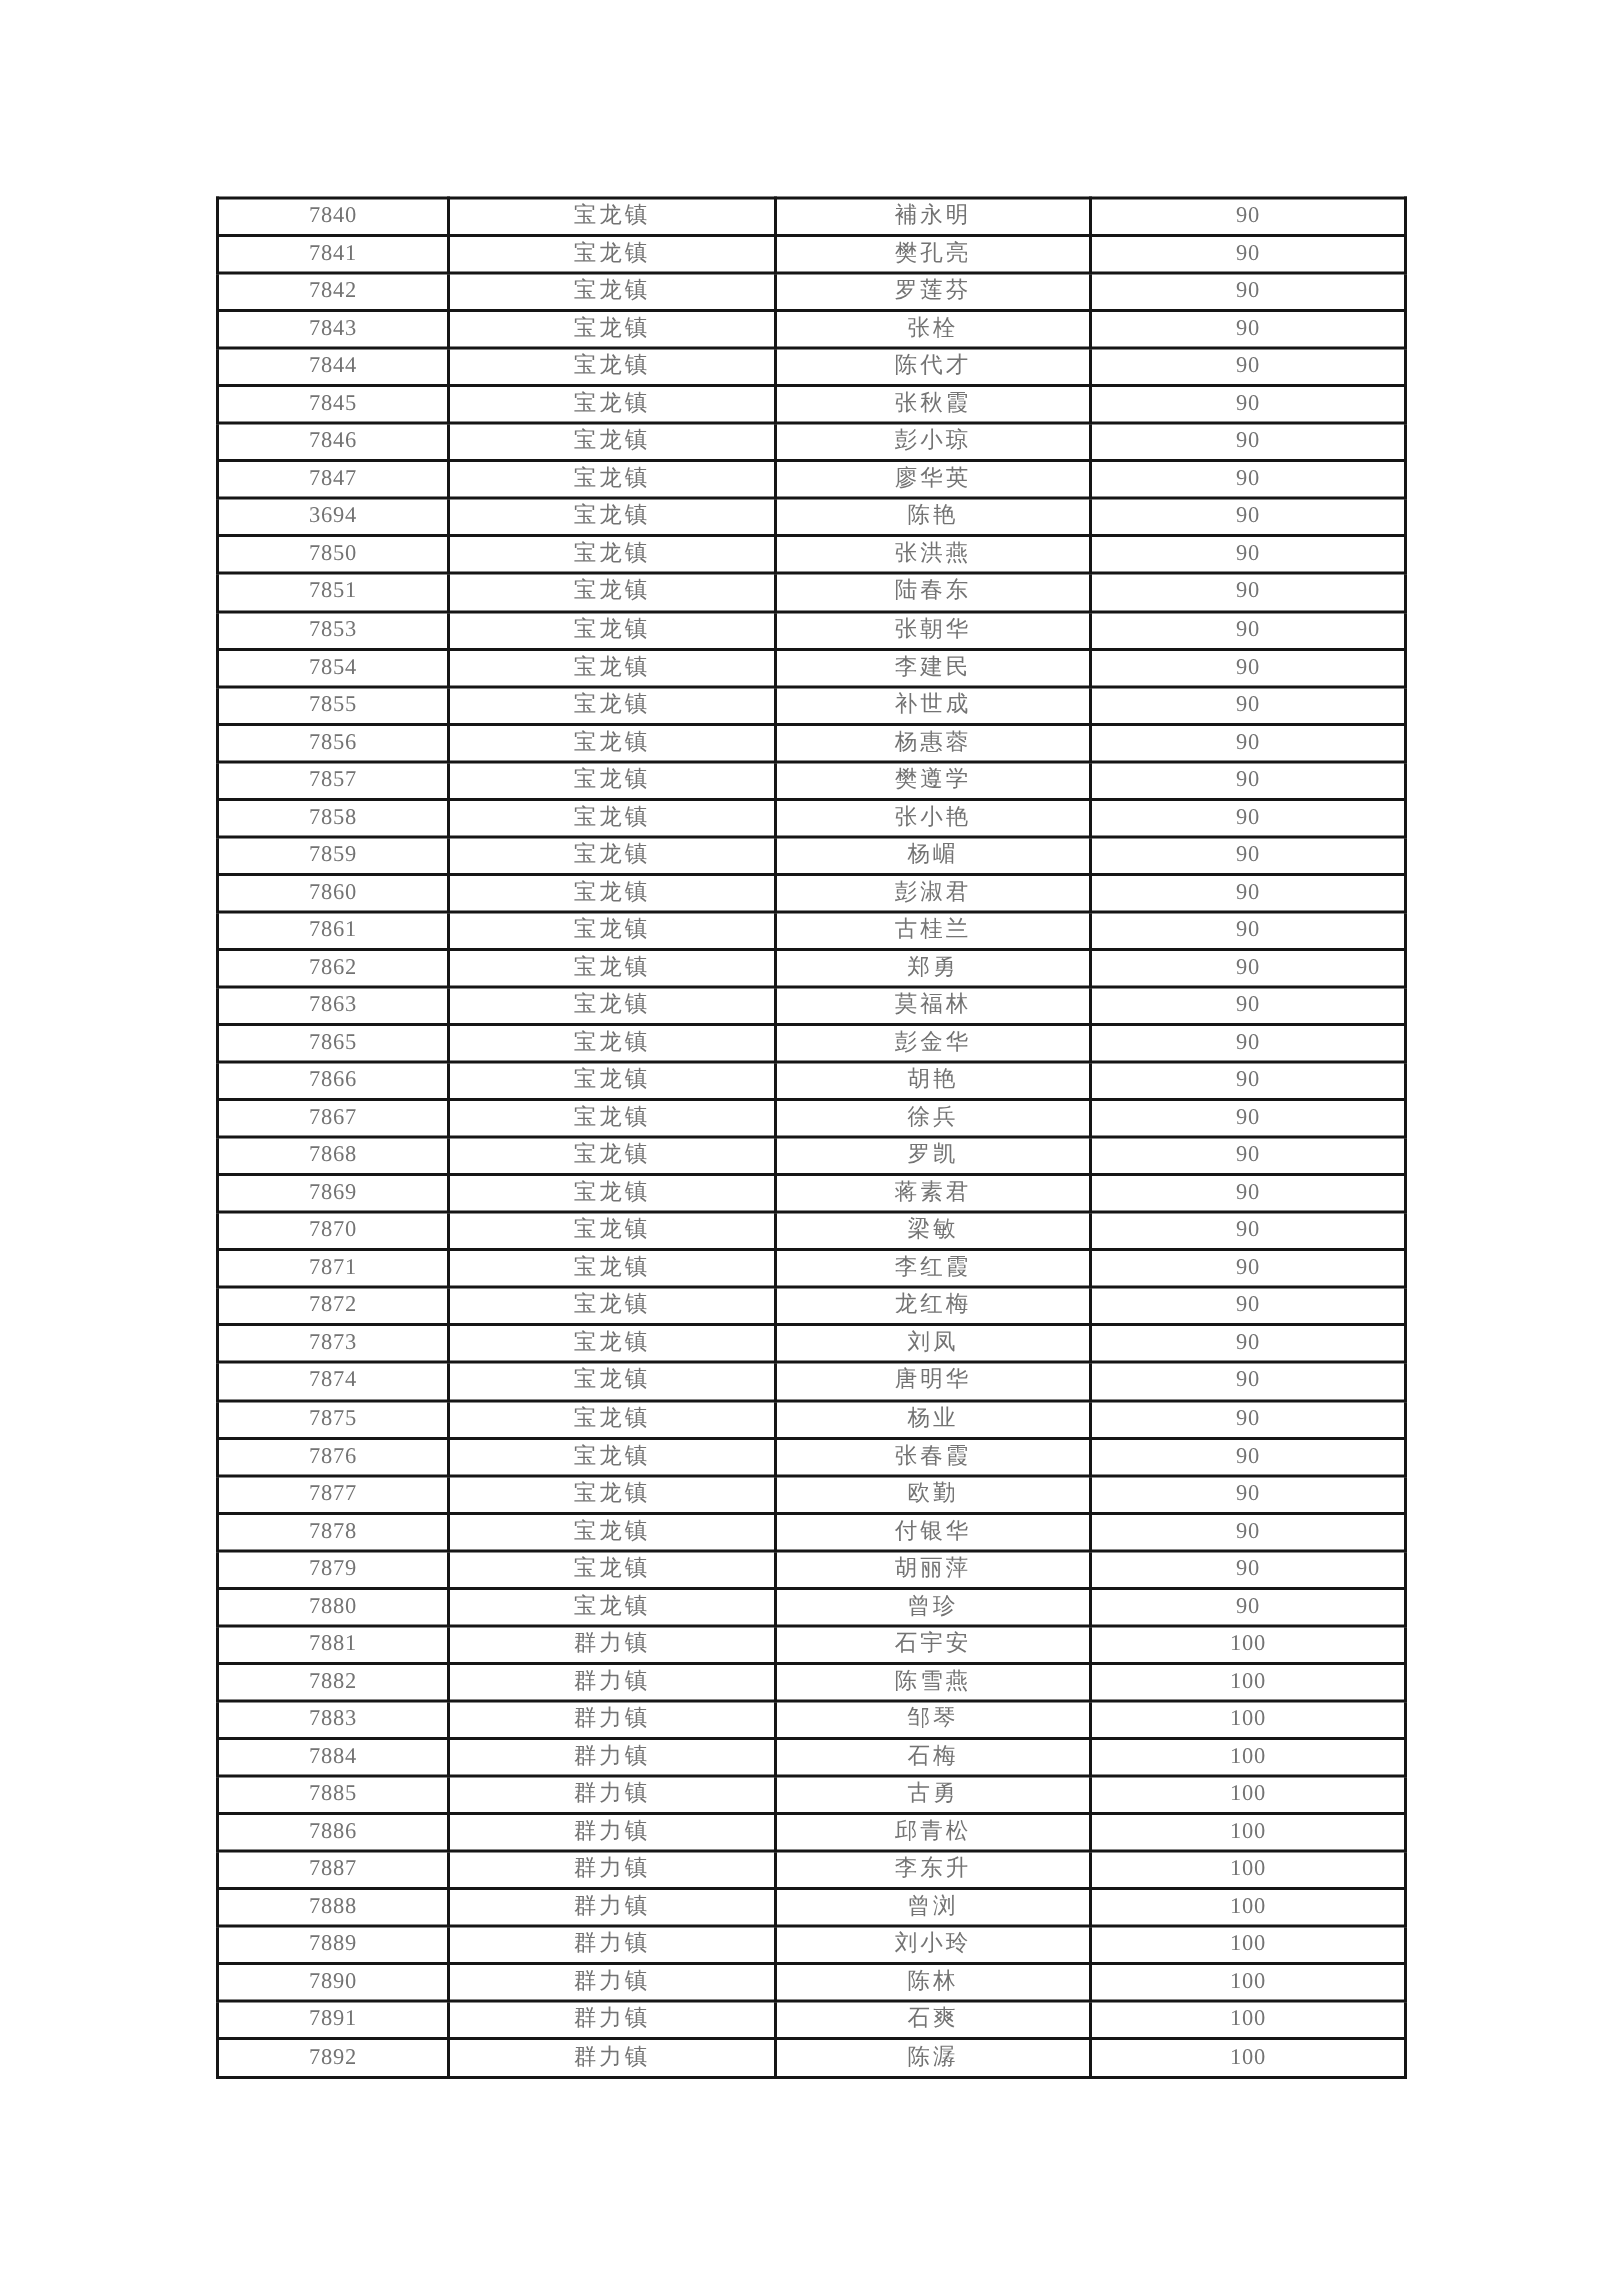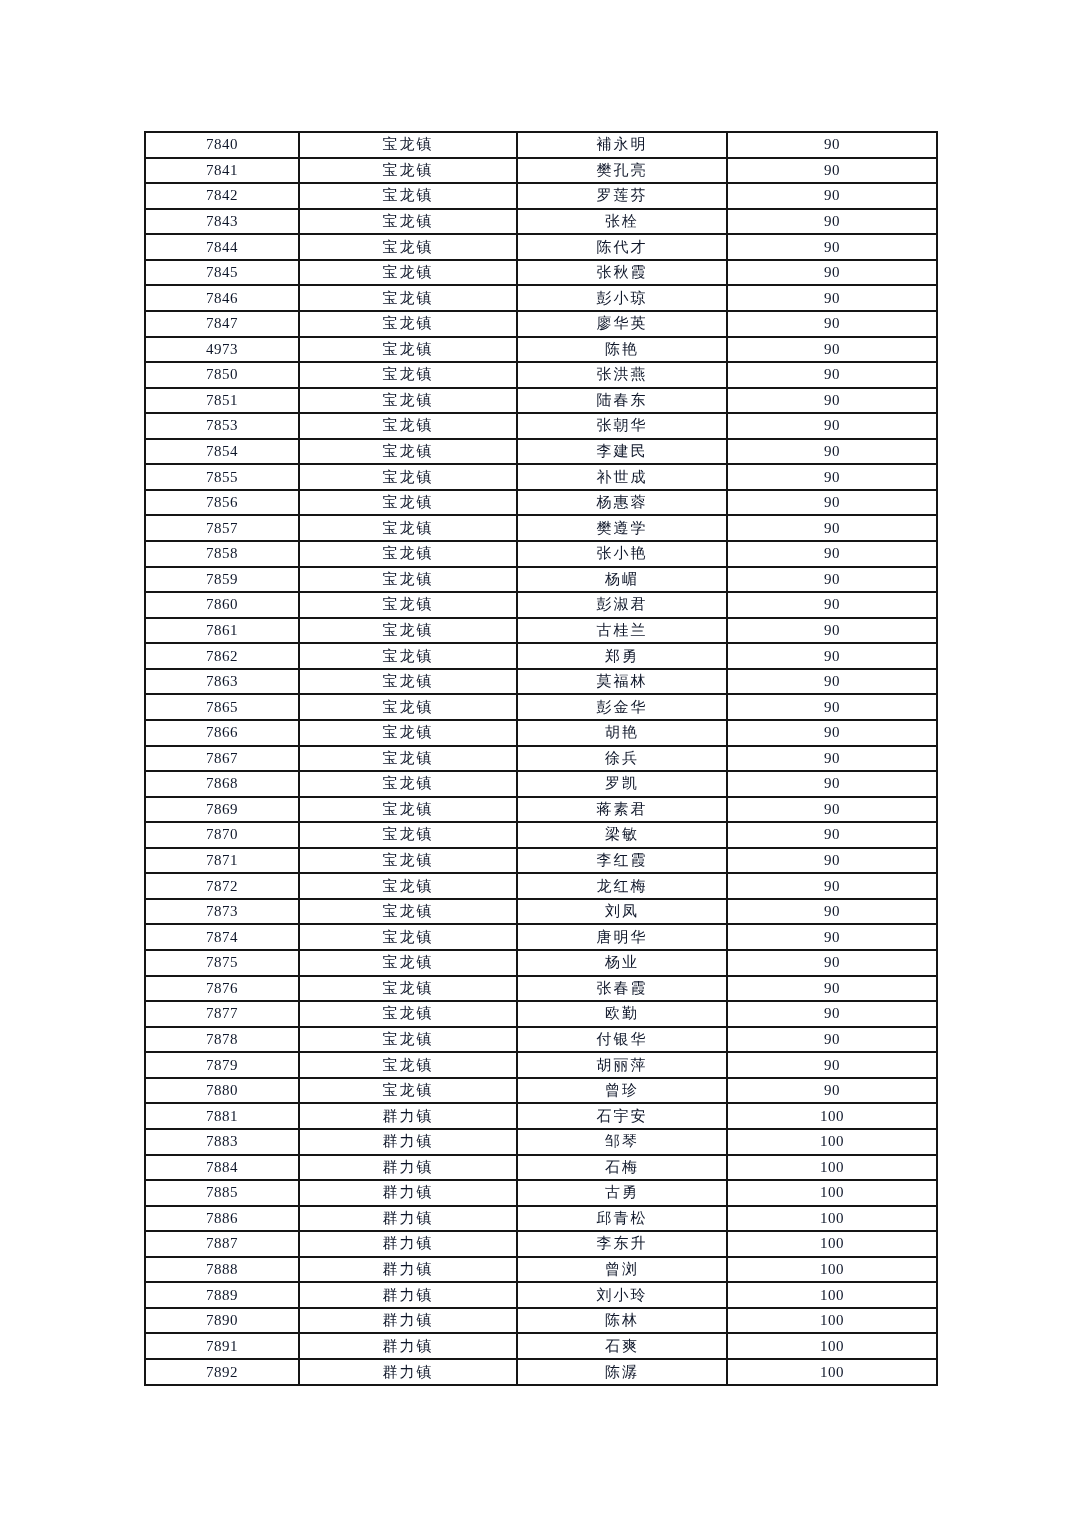--- a/index.html
+++ b/index.html
@@ -7,21 +7,21 @@
     padding: 0;
     background: #ffffff;
   }
   .page {
     position: relative;
     width: 1074px;
     height: 1520px;
     background: #ffffff;
     overflow: hidden;
     font-family: "Liberation Serif", "DejaVu Serif", serif;
-    color: #0f172a;
+    color: #737373;
   }
   table.roster {
     position: absolute;
     left: 144px;
     top: 131px;
     width: 792px;
     height: 1255px;
     border-collapse: collapse;
     table-layout: fixed;
   }
@@ -98,21 +98,21 @@
           <td class="col-cjk">彭小琼</td>
           <td class="col-num">90</td>
         </tr>
         <tr>
           <td class="col-num">7847</td>
           <td class="col-cjk">宝龙镇</td>
           <td class="col-cjk">廖华英</td>
           <td class="col-num">90</td>
         </tr>
         <tr>
-          <td class="col-num">4973</td>
+          <td class="col-num">3694</td>
           <td class="col-cjk">宝龙镇</td>
           <td class="col-cjk">陈艳</td>
           <td class="col-num">90</td>
         </tr>
         <tr>
           <td class="col-num">7850</td>
           <td class="col-cjk">宝龙镇</td>
           <td class="col-cjk">张洪燕</td>
           <td class="col-num">90</td>
         </tr>
@@ -281,20 +281,26 @@
         <tr>
           <td class="col-num">7880</td>
           <td class="col-cjk">宝龙镇</td>
           <td class="col-cjk">曾珍</td>
           <td class="col-num">90</td>
         </tr>
         <tr>
           <td class="col-num">7881</td>
           <td class="col-cjk">群力镇</td>
           <td class="col-cjk">石宇安</td>
+          <td class="col-num">100</td>
+        </tr>
+        <tr>
+          <td class="col-num">7882</td>
+          <td class="col-cjk">群力镇</td>
+          <td class="col-cjk">陈雪燕</td>
           <td class="col-num">100</td>
         </tr>
         <tr>
           <td class="col-num">7883</td>
           <td class="col-cjk">群力镇</td>
           <td class="col-cjk">邹琴</td>
           <td class="col-num">100</td>
         </tr>
         <tr>
           <td class="col-num">7884</td>

